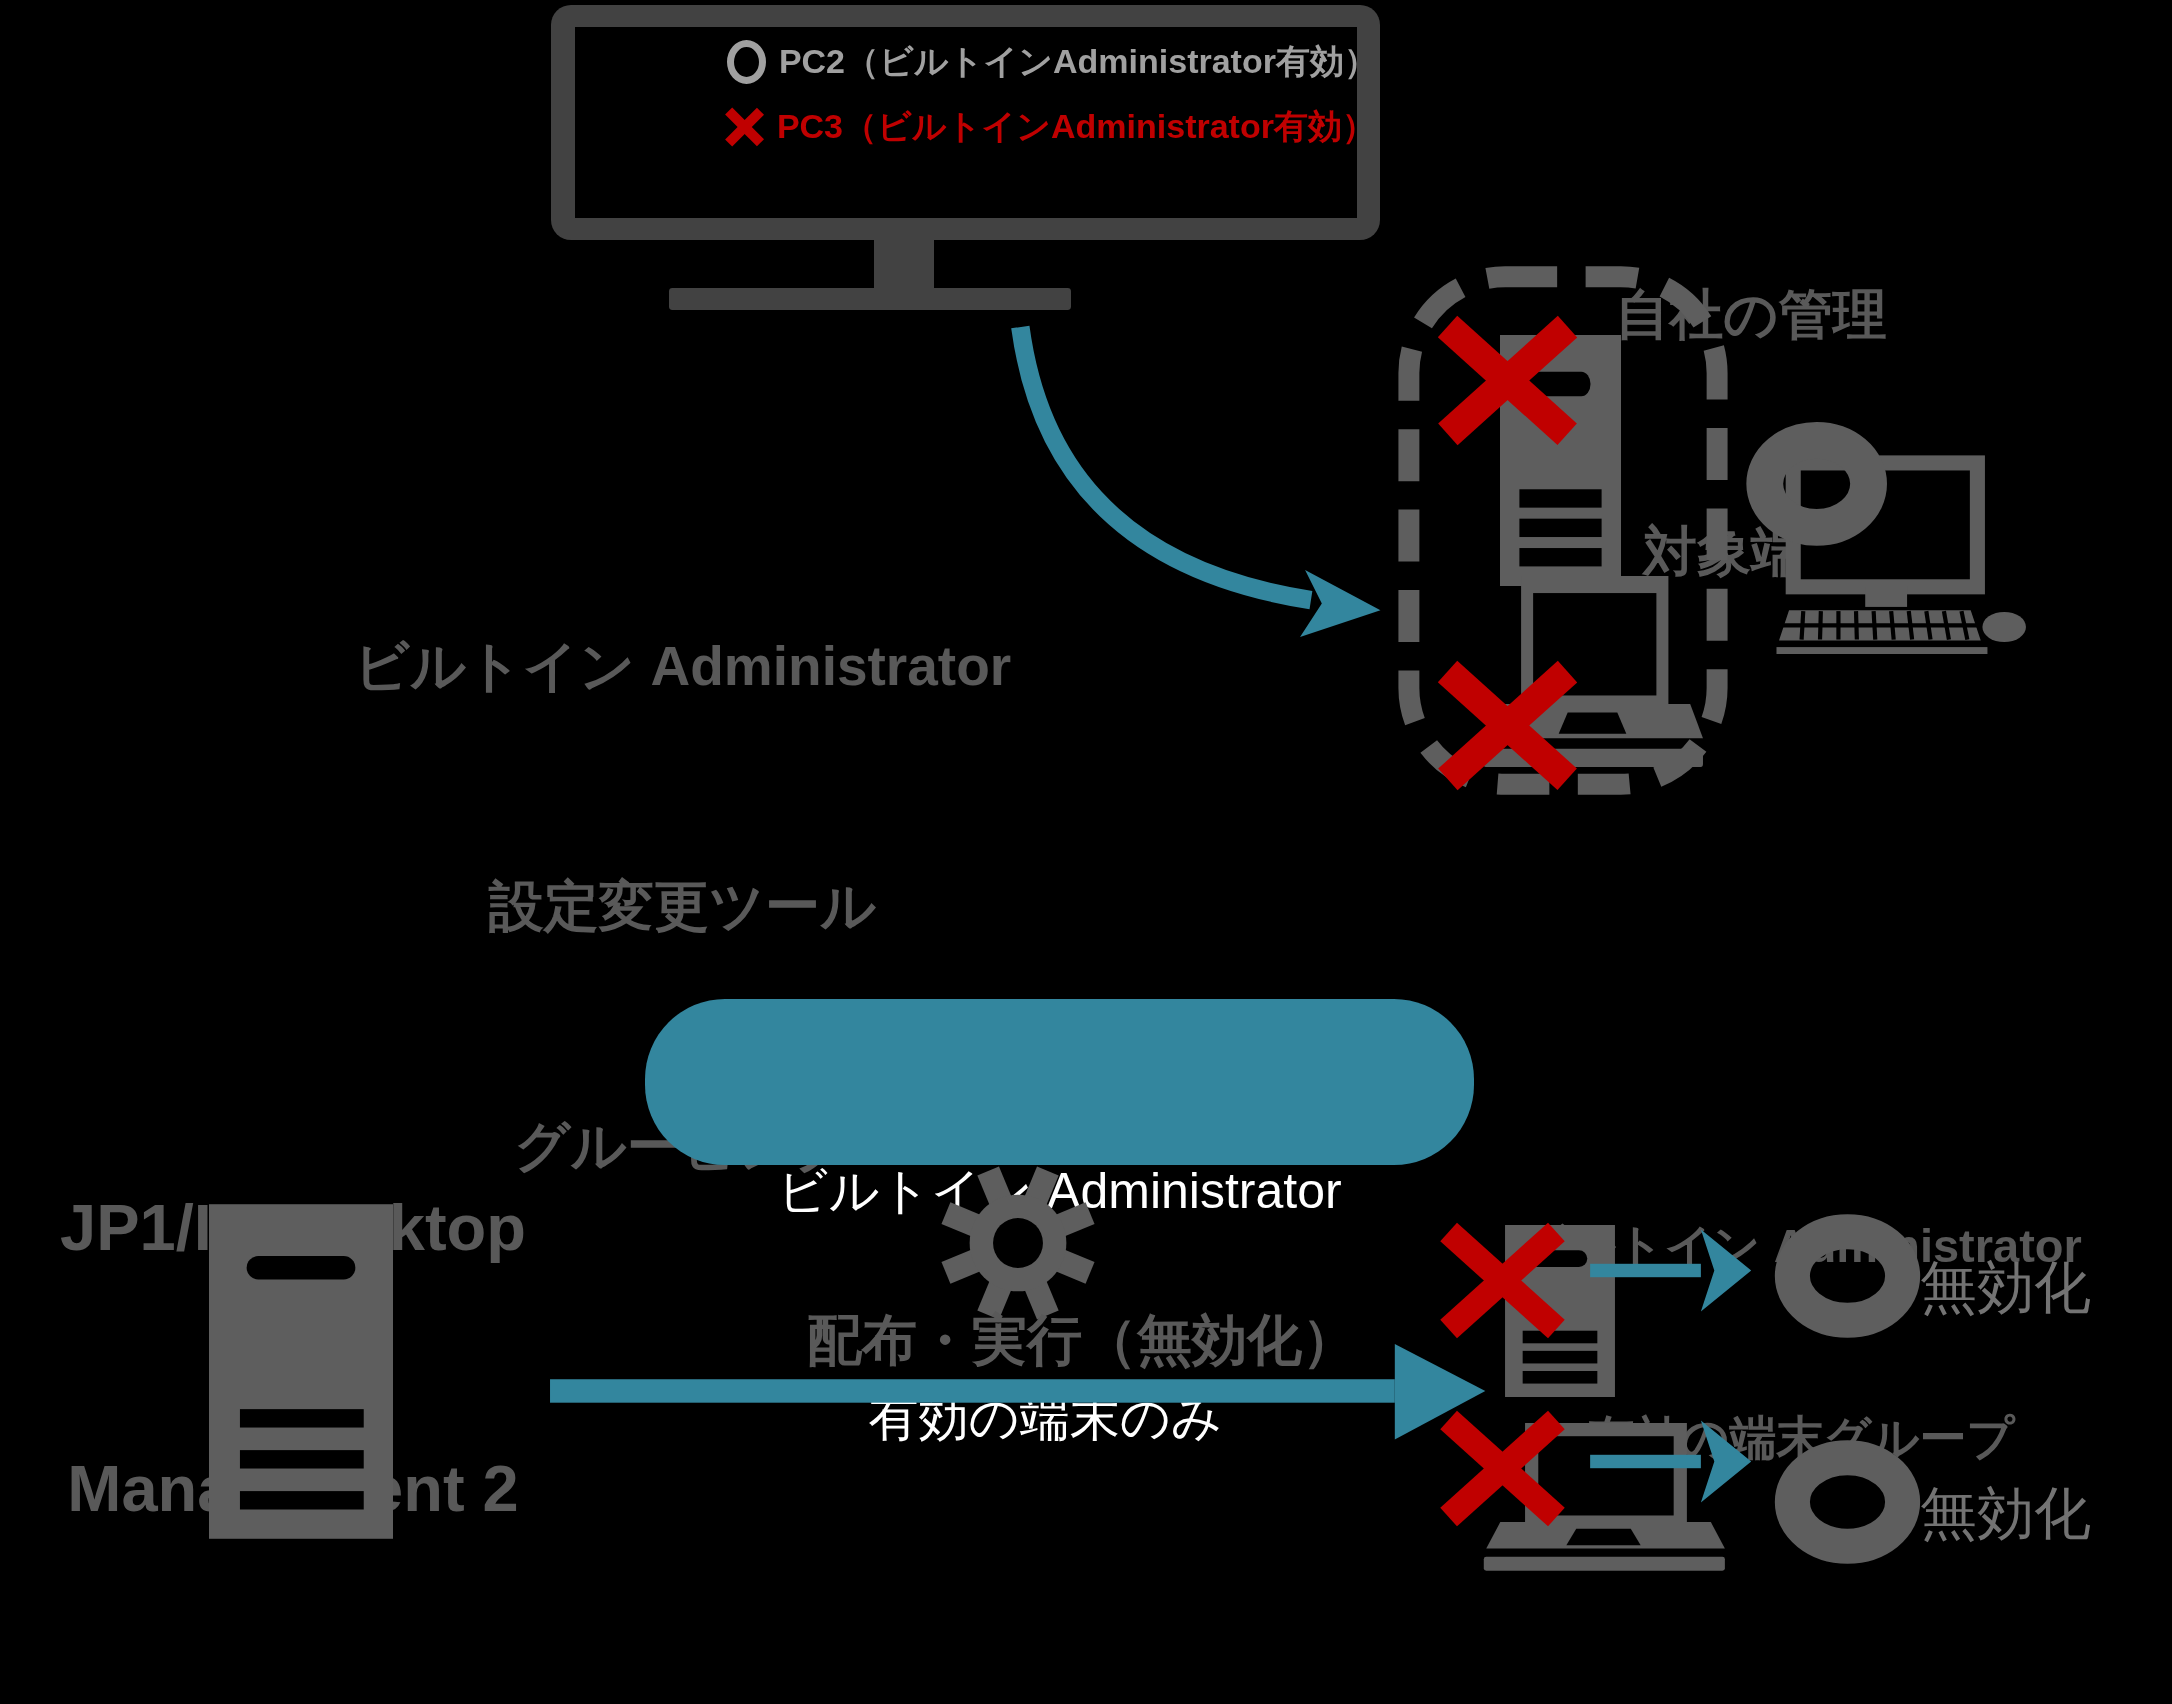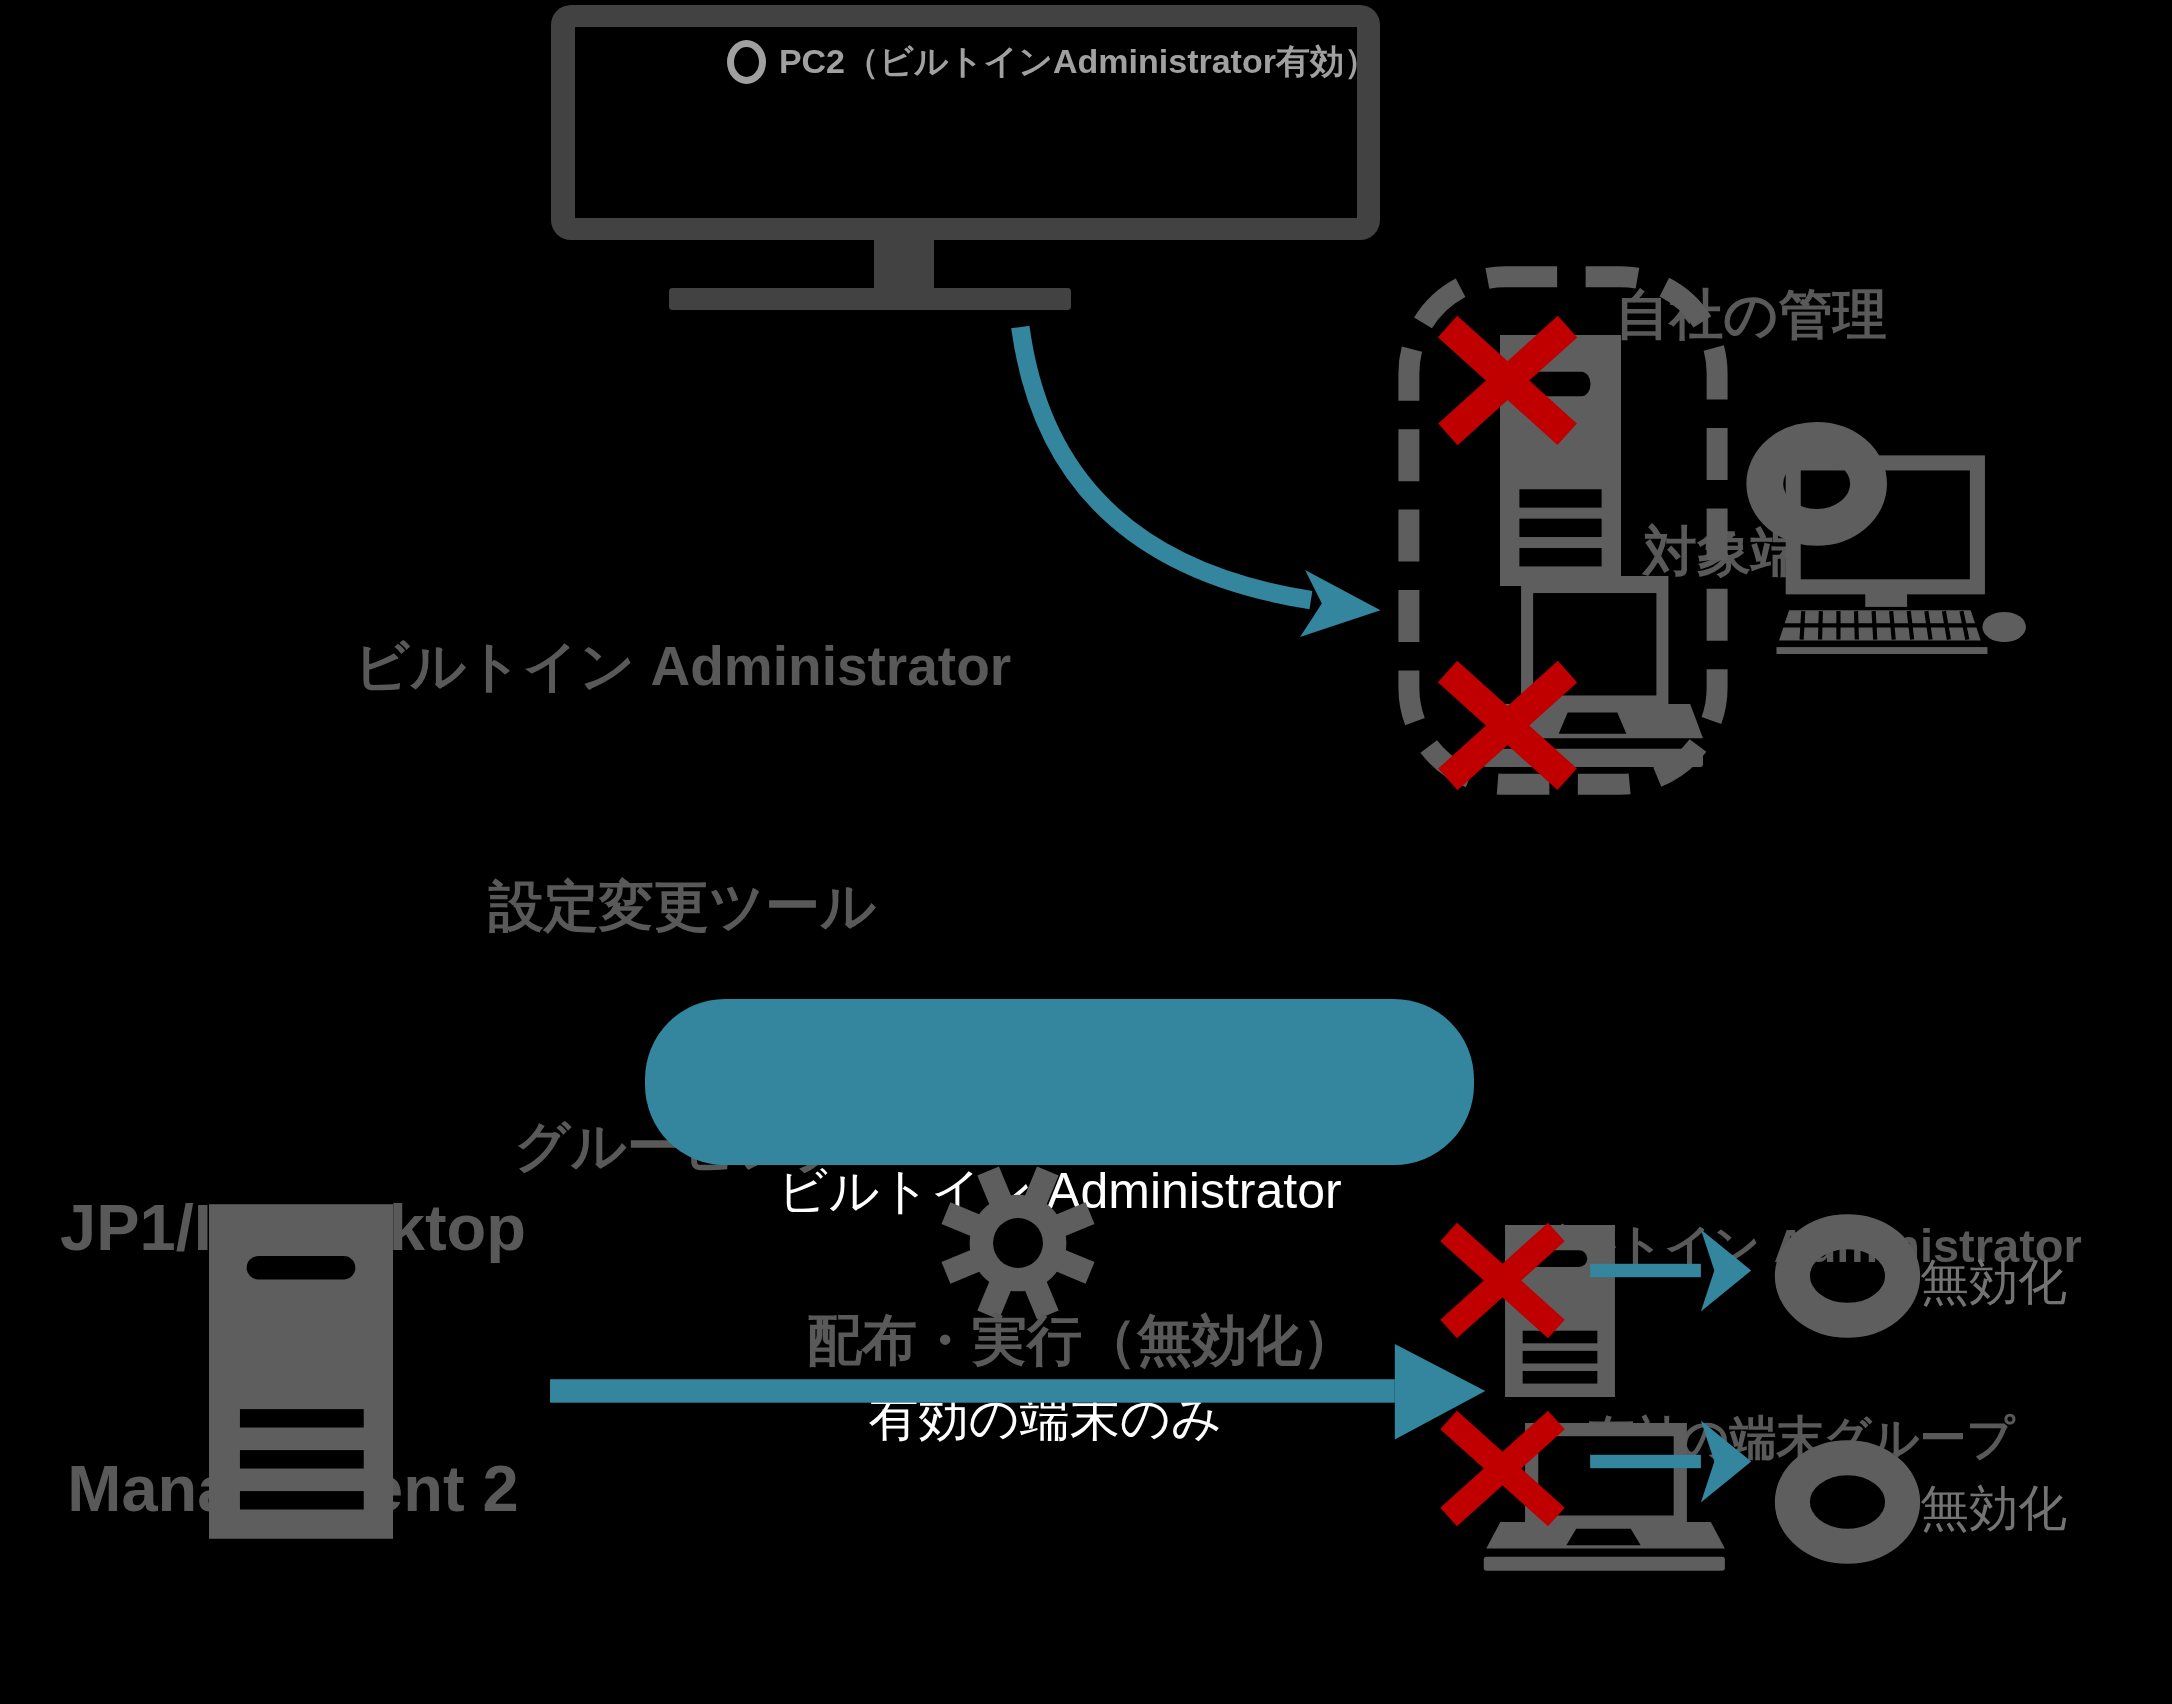--- a/index.html
+++ b/index.html
@@ -33,33 +33,37 @@
   
   .managed-title{left:1550px;top:117px;width:402px;font-size:54px;line-height:79px;}
   .grouping-label{left:268px;top:466px;width:829px;font-size:55px;line-height:80px;}
   .jp1-label{left:25px;top:1010px;width:536px;font-size:65px;line-height:87px;}
   .tool-badge{left:645px;top:999px;width:829px;height:166px;background:#33869E;border-radius:80px;
     color:#fff;text-align:center;font-size:50px;line-height:72px;padding-top:11.7px;box-sizing:border-box;
     font-weight:normal;white-space:pre;}
   .tool-badge sup{font-size:0.6em;position:relative;top:-0.5em;}
   .distribute-label{left:586px;top:1304px;width:771px;font-size:55px;font-weight:bold;color:#595959;text-align:right;white-space:pre;}
   .group-heading{left:1491px;top:1086px;width:620px;font-size:47px;line-height:64px;}
-  .result-label{font-size:49px;color:#737373;font-weight:normal;white-space:pre;}
+  .result-label{font-size:57px;color:#737373;font-weight:normal;white-space:pre;}
 </style>
 </head>
 <body>
 
 <div id="canvas">
 
   <div class="abs monitor-frame">
     <div class="abs monitor-screen">
       <div class="screen-list">
         <div class="screen-row row-ok">
           <span class="mark-o"></span>
           <span>PC2（ビルトインAdministrator有効）</span>
+        </div>
+        <div class="screen-row row-ng">
+          <span class="mark-x"></span>
+          <span>PC3（ビルトインAdministrator有効）</span>
         </div>
       </div>
     </div>
   </div>
   <div class="abs stand-neck"></div>
   <div class="abs stand-base"></div>
 
   <div class="abs txt managed-title">
     <div>自社の管理</div>
     <div>対象端末</div>

